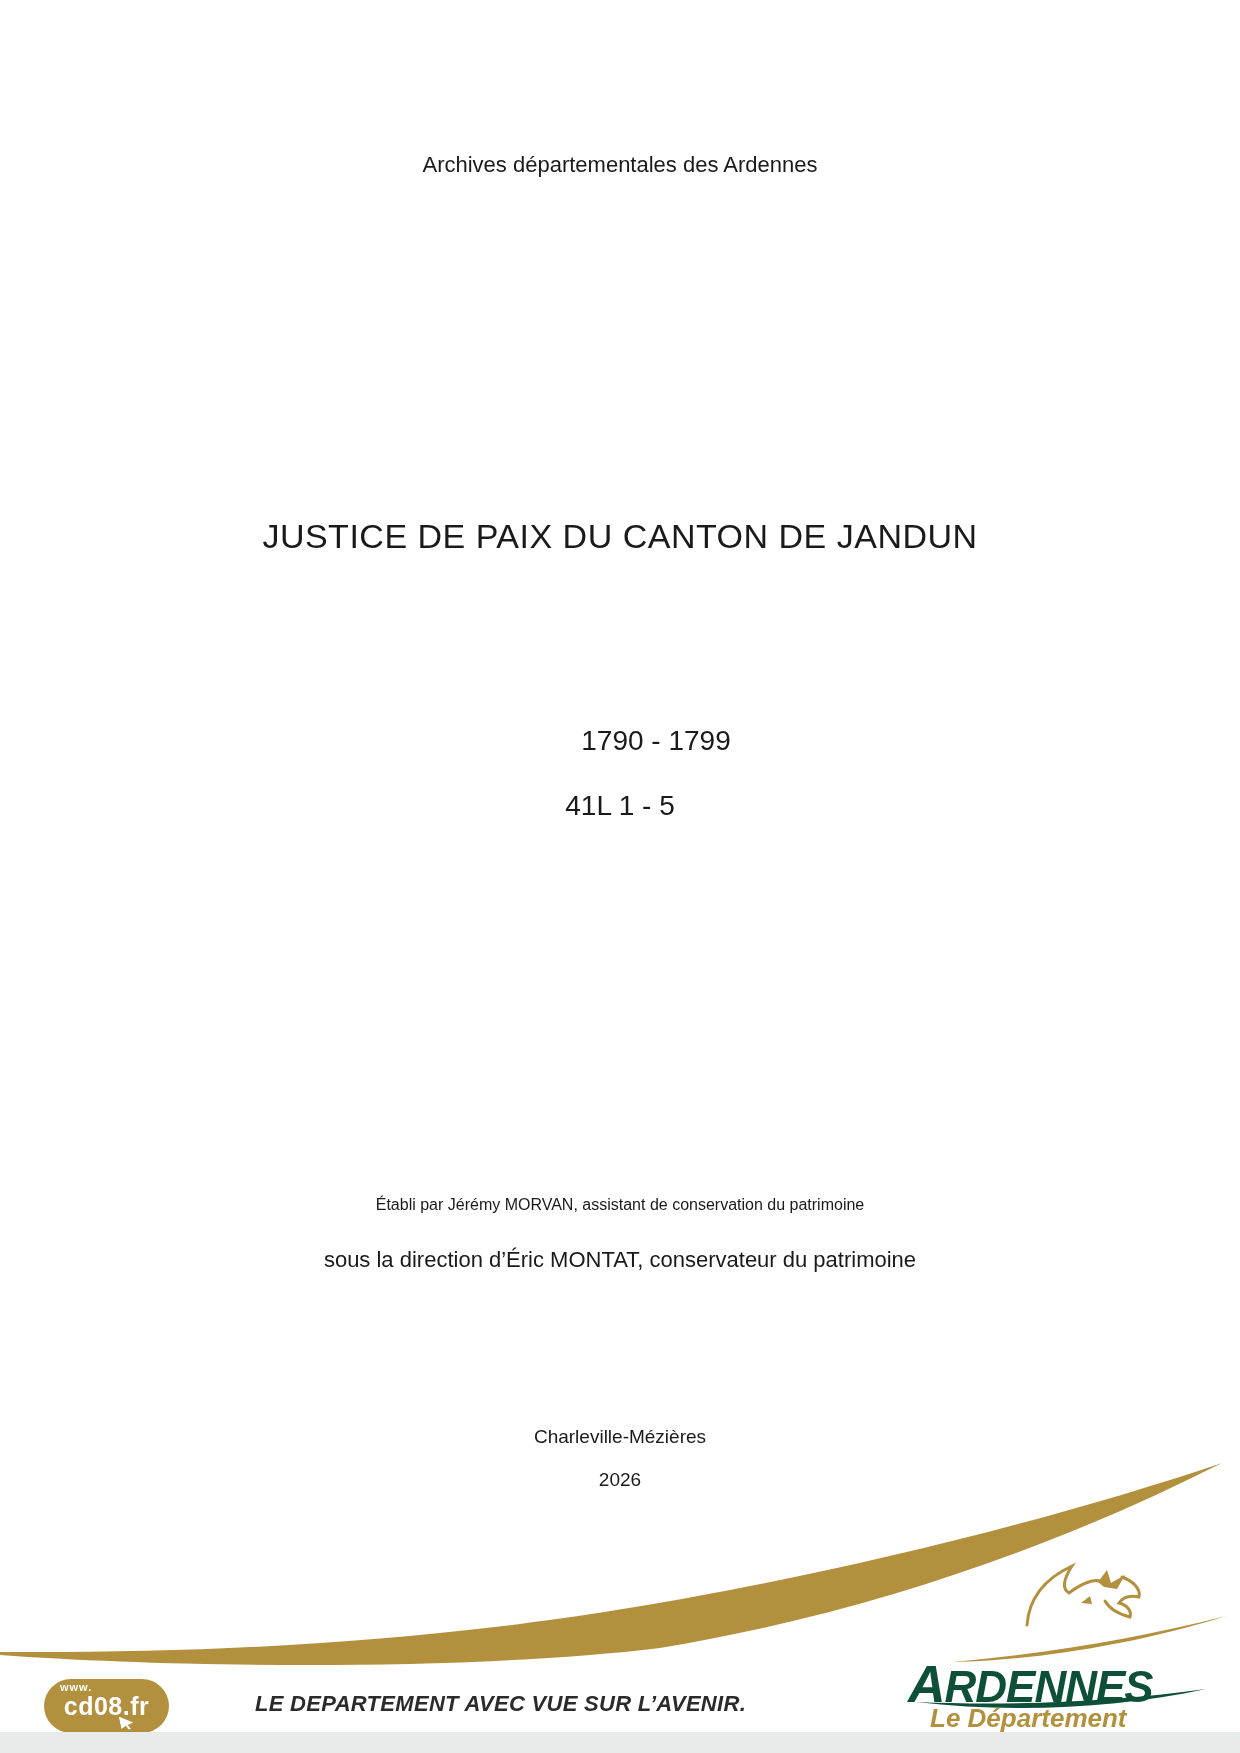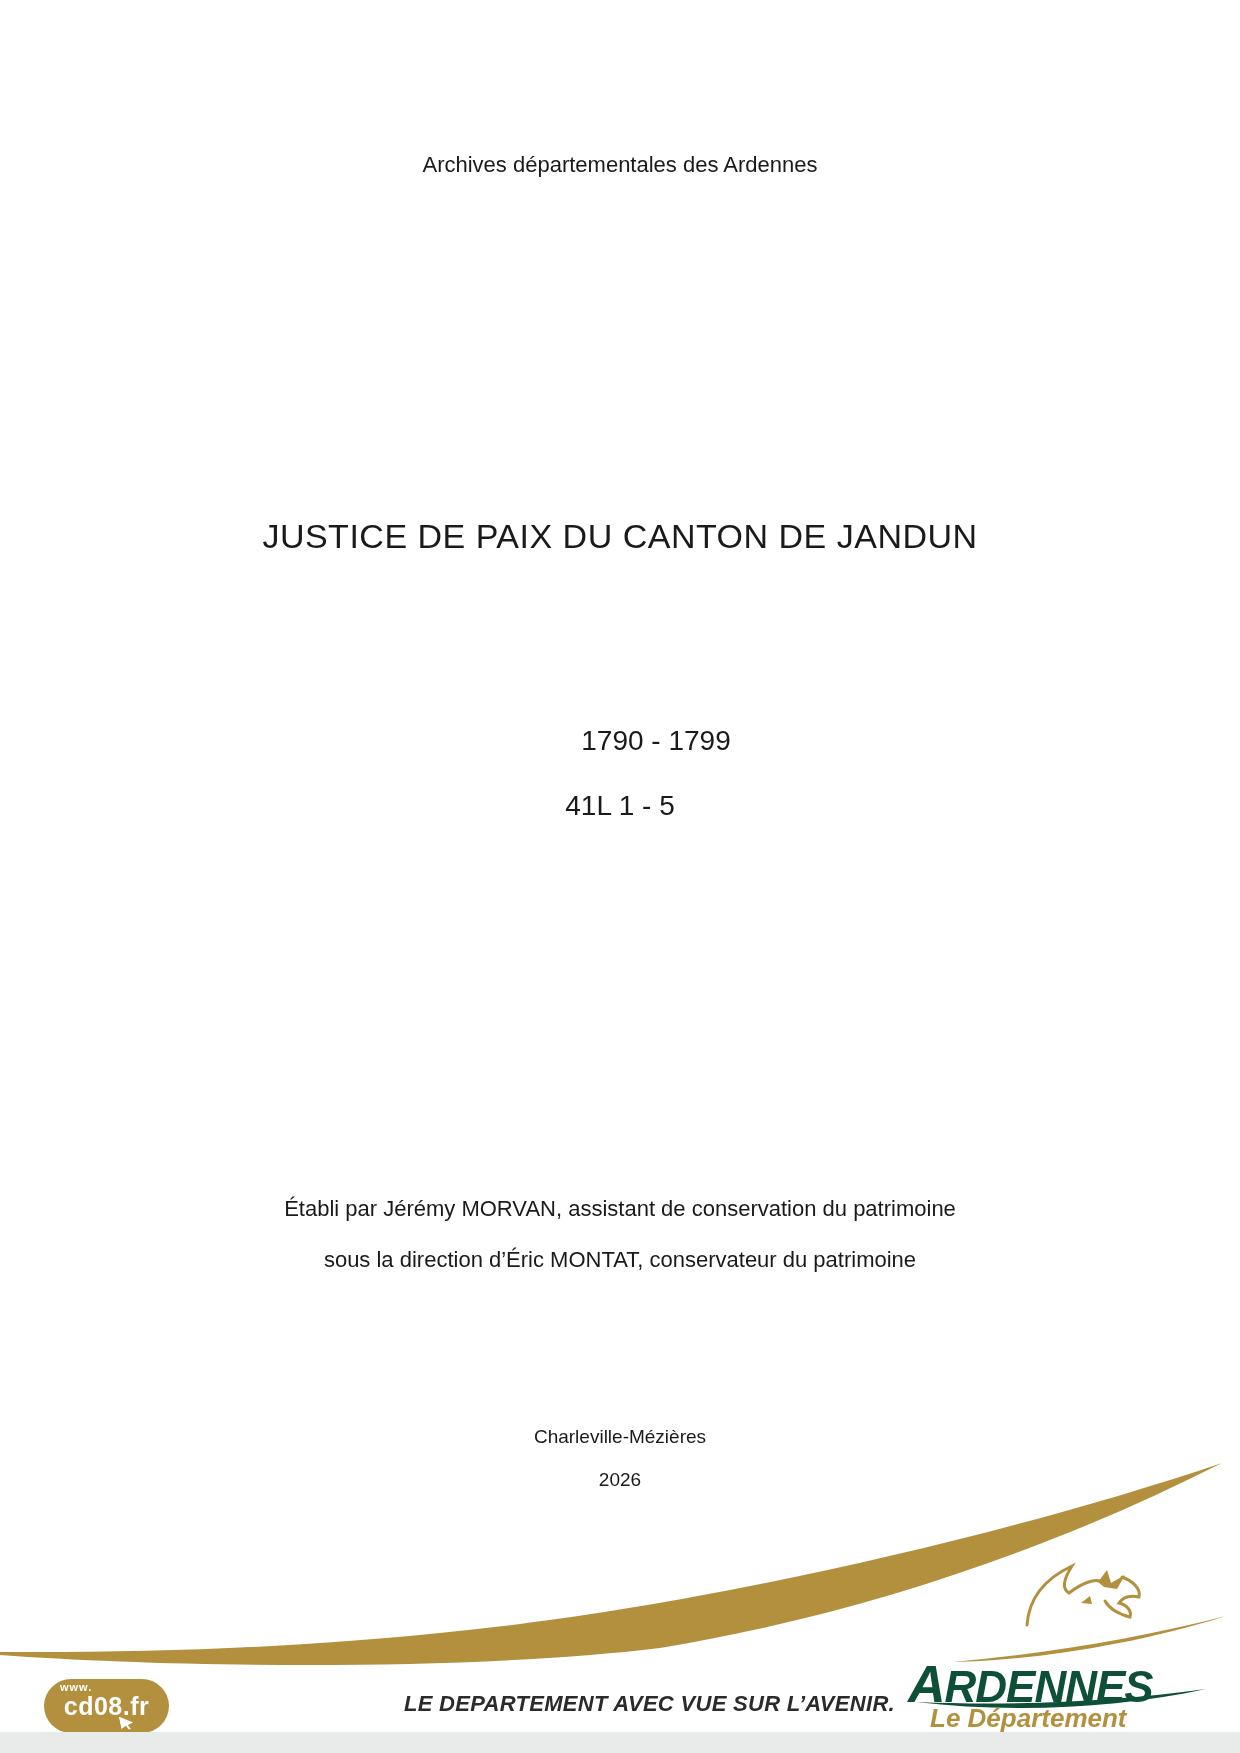--- a/index.html
+++ b/index.html
@@ -9,32 +9,32 @@
     background:#ffffff;
     font-family:"Liberation Sans", sans-serif;
     color:#1a1a1a;
     overflow:hidden;
   }
   .centered{position:absolute;left:0;width:100%;text-align:center;white-space:nowrap;}
   .institution{top:152px;font-size:22px;}
   .doc-title{top:517px;font-size:34px;letter-spacing:0.5px;}
   .date-range{top:725px;font-size:28px;padding-left:36px;}
   .reference{top:790px;font-size:28px;}
-  .credit1{top:1196px;font-size:22px;}
+  .credit1{top:1196px;font-size:16px;}
   .credit2{top:1247px;font-size:22px;}
   .city{top:1426px;font-size:19px;}
   .year{top:1469px;font-size:19px;}
 
   .footer-svg{position:absolute;left:0;top:1440px;width:1240px;height:313px;}
 
   .bottom-strip{position:absolute;left:0;top:1732px;width:100%;height:21px;background:#e9eaea;}
 
   .slogan{
     position:absolute;left:255px;top:1691px;width:640px;
-    text-align:right;font-size:22px;font-weight:bold;font-style:italic;
+    text-align:left;font-size:22px;font-weight:bold;font-style:italic;
     color:#2b2b2b;letter-spacing:0.3px;white-space:nowrap;
   }
 
   .cd08{
     position:absolute;left:44px;top:1679px;width:125px;height:54px;
     background:#b2903e;border-radius:27px;color:#ffffff;
   }
   .cd08 .www{position:absolute;top:2px;left:16px;font-size:11px;letter-spacing:1px;font-weight:bold;}
   .cd08 .cdtext{position:absolute;top:13px;left:0;width:100%;text-align:center;font-size:25px;font-weight:bold;letter-spacing:0.5px;}
   .cd08 .cursor{

